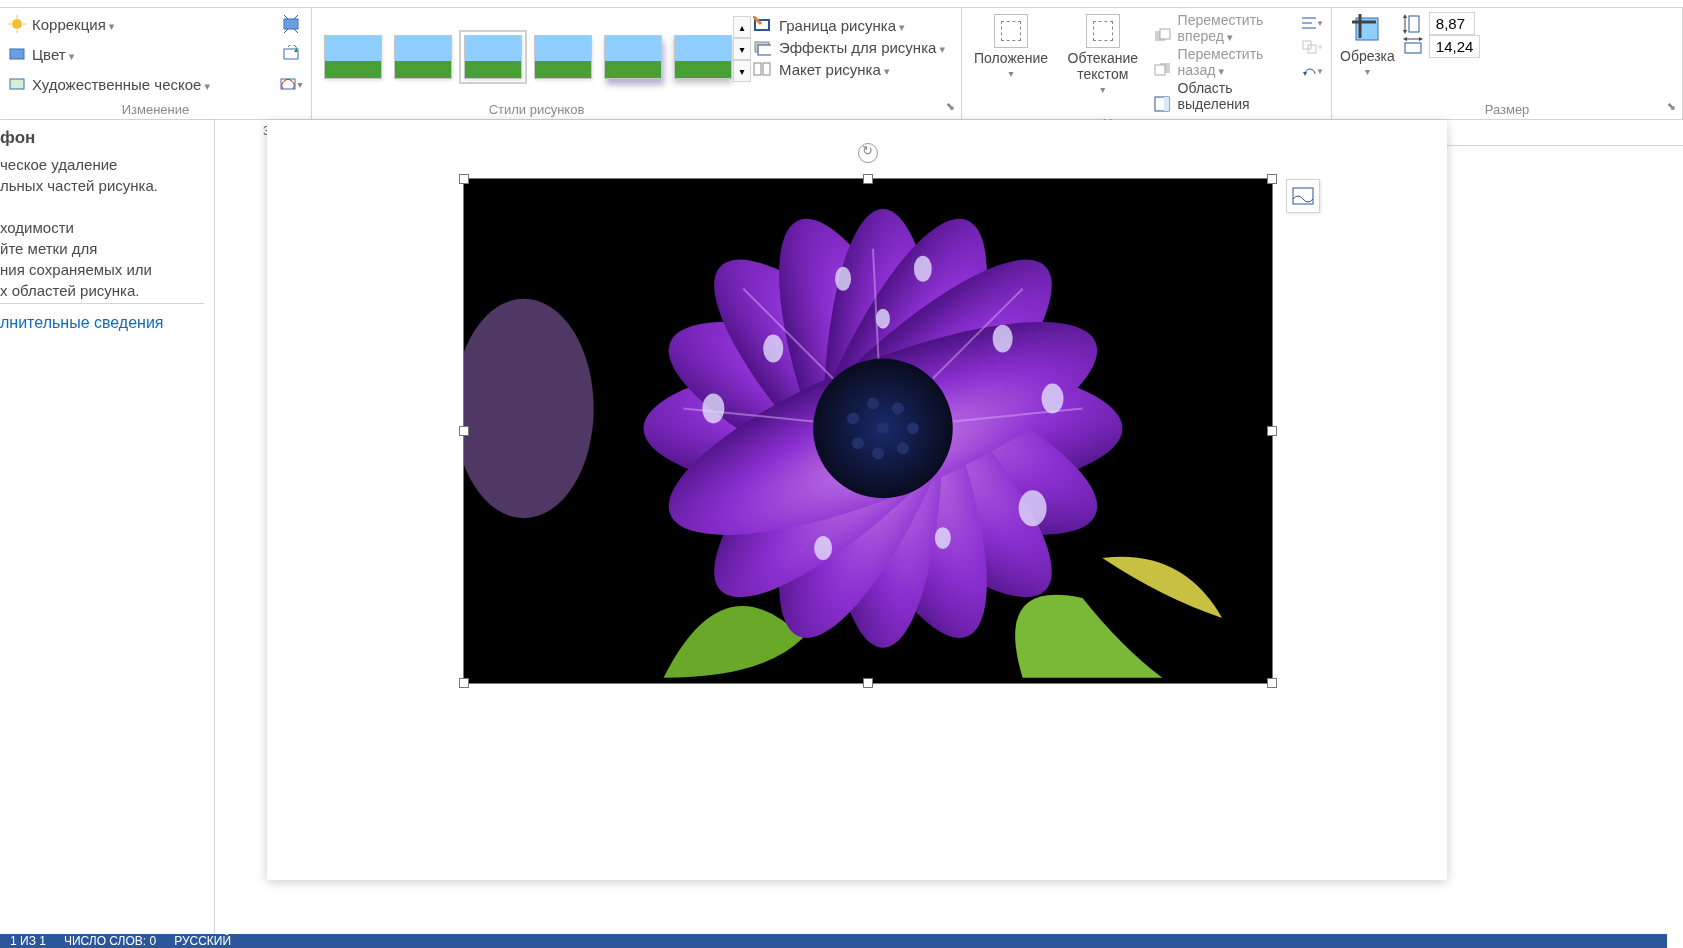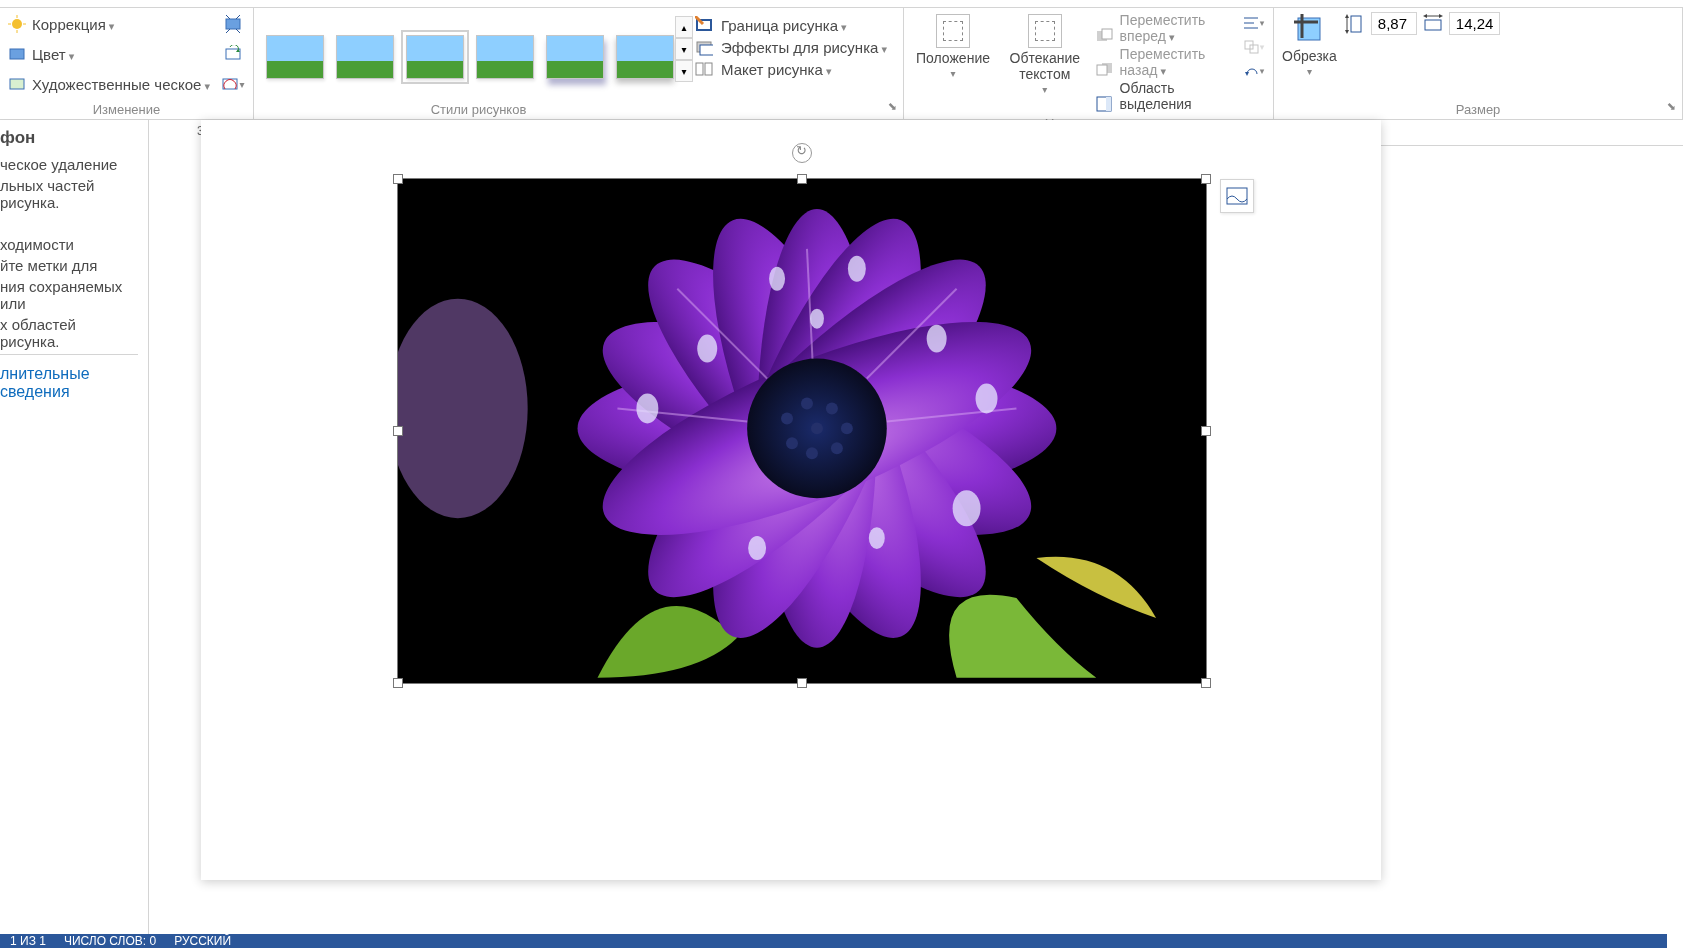--- a/index.html
+++ b/index.html
@@ -12,21 +12,21 @@
     --link:#0f6cbd;
   }
   *{box-sizing:border-box;font-family:"Segoe UI",Tahoma,sans-serif;}
   html,body{margin:0;padding:0;width:1683px;height:948px;background:#fff;overflow:hidden;}
   
   .tabs{display:flex;align-items:flex-end;gap:18px;padding:0 8px;height:8px;border-bottom:1px solid var(--border);background:#fff;position:relative;}
   
   .ribbon{display:flex;border-bottom:1px solid var(--border);background:#fff;height:112px;}
   .group{border-right:1px solid var(--border);padding:4px 8px 2px 8px;display:flex;flex-direction:column;justify-content:space-between;}
   .group-label{text-align:center;color:#8a8a8a;font-size:13px;padding-top:4px;}
-  .g-adjust{width:254px;}
+  .g-adjust{width:312px;}
   .g-adjust .rows{display:flex;flex-direction:column;gap:6px;}
   .g-adjust .row{display:flex;align-items:center;gap:6px;font-size:15px;color:var(--text);}
   .g-adjust .row.small{font-size:15px;}
   .mini-btn{width:24px;height:24px;display:flex;align-items:center;justify-content:center;border:1px solid transparent;}
   .g-adjust .pair{display:flex;justify-content:space-between;align-items:center;}
   .styles{flex:0 0 650px;display:flex;flex-direction:column;}
   .styles-gallery{display:flex;align-items:center;gap:12px;padding:4px 4px 0 4px;position:relative;height:74px;flex:1;}
   .thumb{width:58px;height:44px;border:1px solid #c6c6c6;background:linear-gradient(#8ecfff 60%, #4a9e36 60%);box-shadow:1px 2px 3px rgba(0,0,0,.1);}
   .thumb.sel{outline:2px solid #d0d0d0;outline-offset:3px;}
   .gal-scroll{position:absolute;right:2px;top:4px;display:flex;flex-direction:column;gap:0;}
@@ -39,27 +39,27 @@
   .big-btn .bicon{width:34px;height:34px;border:1px solid #bfbfbf;background:#fff;position:relative;}
   .big-btn .bicon::before{content:"";position:absolute;inset:6px;border:1px dashed #888;}
   .link-list{display:flex;flex-direction:column;gap:2px;font-size:14px;width:210px;}
   .link-list .row{display:flex;align-items:flex-end;gap:6px;color:var(--text);}
   .link-list .row.disabled{color:var(--text-gray);}
   .tiny-col{display:flex;flex-direction:column;gap:2px;}
   .tiny{width:22px;height:22px;border:1px solid transparent;display:flex;align-items:center;justify-content:center;font-size:11px;}
   .size{flex:1;min-width:170px;}
   .size-body{display:flex;gap:8px;align-items:flex-start;}
   .crop-btn{display:flex;flex-direction:column;align-items:center;gap:2px;font-size:14px;color:var(--text);}
-  .dim{display:flex;flex-direction:row;gap:6px;font-size:15px;}
+  .dim{display:flex;flex-direction:column;font-size:15px;}
   .dim .row{display:flex;align-items:center;gap:6px;}
   .dim .val{border:1px solid var(--border);padding:2px 6px;background:#fff;min-width:46px;}
   .dbl{position:absolute;right:6px;bottom:6px;font-size:11px;color:#888;}
   
   .ruler-area{display:flex;}
-  .side-panel{width:149px;border-right:1px solid var(--border);padding:8px 10px 10px 0;font-size:15px;color:var(--text);box-shadow:2px 2px 4px rgba(0,0,0,.08);}
+  .side-panel{width:215px;border-right:1px solid var(--border);padding:8px 10px 10px 0;font-size:15px;color:var(--text);box-shadow:2px 2px 4px rgba(0,0,0,.08);}
   .side-panel .title{font-weight:bold;font-size:17px;margin-bottom:8px;}
   .side-panel p{margin:4px 0;}
   .side-panel .link{color:var(--link);border-top:1px solid var(--border);margin-top:0;padding-top:10px;font-size:16px;display:block;}
   .doc{flex:1;position:relative;background:#fff;}
   .hruler{height:26px;background:#fff;border-bottom:1px solid var(--border);position:relative;margin-left:52px;}
   .tick{position:absolute;top:0;font-size:12px;color:#6a6a6a;}
   .tick .n{position:absolute;top:4px;left:-4px;}
   .page{position:absolute;left:52px;top:0;width:1180px;height:760px;box-shadow:0 2px 10px rgba(0,0,0,.2);background:#fff;}
   .image-sel{position:absolute;left:196px;top:58px;width:810px;height:506px;border:1px solid #7a7a7a;}
   .image-sel .imgc{position:absolute;inset:0;background:#000;overflow:hidden;}

